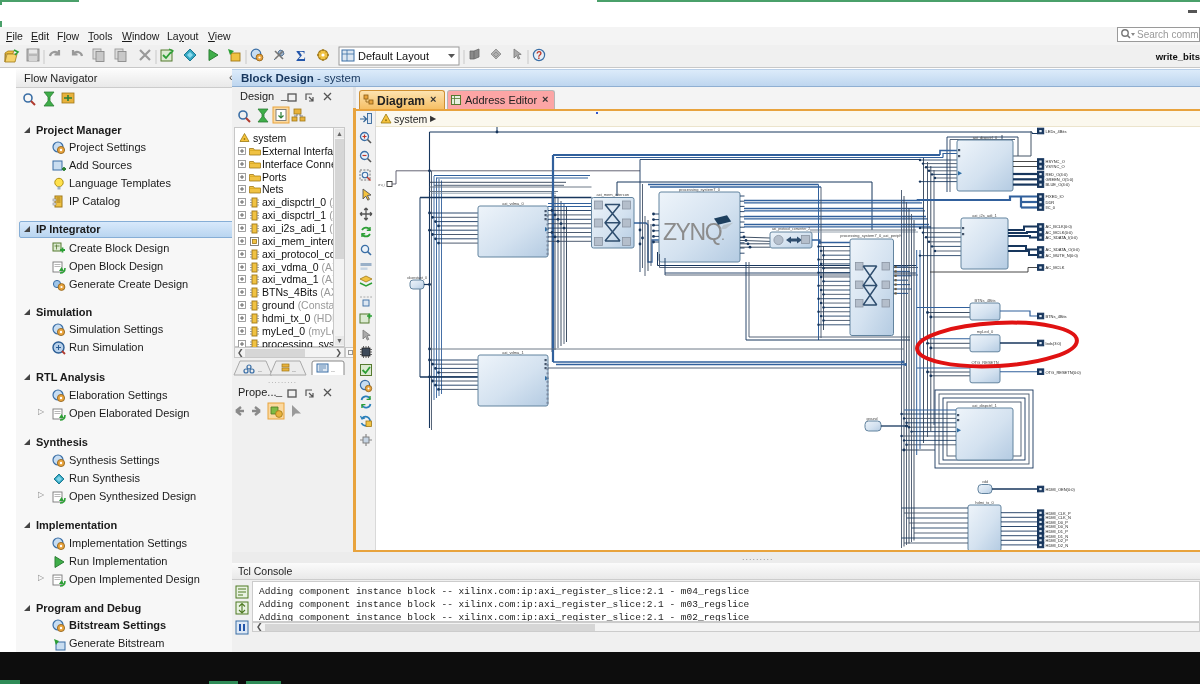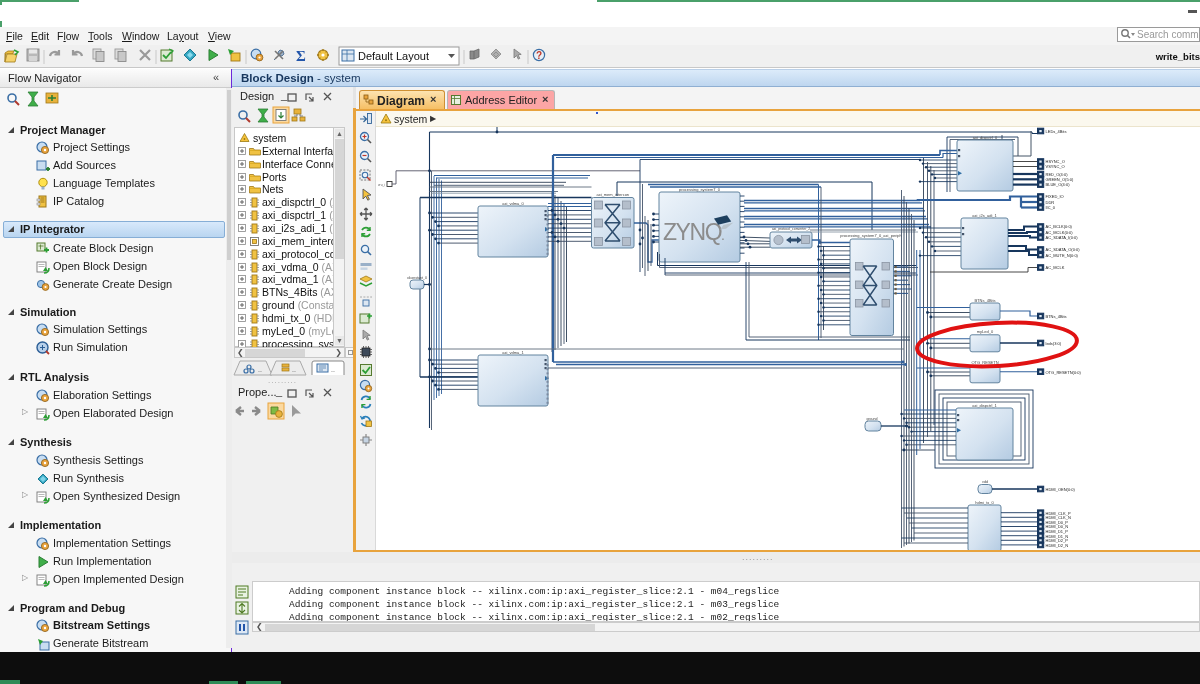--- a/index.html
+++ b/index.html
@@ -116,21 +116,21 @@
 <g transform="translate(510,3)">
       <path d="M4 1 v9 l2.5 -2.5 l1.8 3.6 l1.5 -0.8 l-1.8 -3.5 l3.2 -0.4 z" fill="#aaa" stroke="#777" stroke-width="0.8"></path>
     </g>
 <line x1="528" y1="5" x2="528" y2="19" stroke="#c8c8c8"></line>
 <g transform="translate(532,3)">
       <circle cx="7" cy="7" r="5.6" fill="#e8eef5" stroke="#3a6ea5" stroke-width="1.2"></circle>
       <text x="4" y="11" font-size="10" font-weight="bold" fill="#c0392b" font-family="Liberation Sans,sans-serif">?</text>
     </g>
   </svg>
 
-<div class="abs" style="left:0;top:69px;width:232px;height:583px;background:#f7f7f7;border-right:1px solid #6d28d9;">
+<div class="abs" style="left:16px;top:69px;width:232px;height:583px;background:#f7f7f7;border-right:1px solid #6d28d9;">
   <div class="abs" style="left:0;top:0;width:231px;height:19px;background:linear-gradient(#fcfcfc,#e9e9e9);border-bottom:1px solid #cccccc;">
     <span class="tx" style="left:8px;top:3px;font-size:11px;color:#222;">Flow Navigator</span>
     <span class="tx" style="left:213px;top:2px;font-size:11px;color:#444;">«</span>
   </div>
   <svg class="abs" style="left:0;top:19px" width="231" height="22">
     <circle cx="12" cy="10" r="4" fill="none" stroke="#3a6ea5" stroke-width="1.6"></circle>
       <line x1="15" y1="13" x2="19" y2="17" stroke="#b03a2e" stroke-width="2"></line>
     <path d="M28 4 h10 l-4 5 v4 l4 5 h-10 l4 -5 v-4 z" fill="#3fae49" stroke="#2c7f35" stroke-width="0.8"></path>
     <rect x="46" y="5" width="12" height="10" fill="#e8b23c" stroke="#a07818" stroke-width="0.8"></rect>
       <path d="M48 10 h8 M52 7 v6" stroke="#2c7f35" stroke-width="1.6"></path>
@@ -1152,30 +1152,33 @@
 <rect x="1037.5" y="542.1" width="6.2" height="5.6" fill="#17365d" stroke="#17365d" stroke-width="1"></rect>
 <rect x="1039.3" y="543.9" width="2.4" height="2.2" fill="#dfe8f2"></rect>
 <text x="1045.5" y="546.6999999999999" font-size="4" fill="#222">HDMI_D2_N</text>
 <ellipse cx="997" cy="344.5" rx="80" ry="21.5" fill="none" stroke="#e01212" stroke-width="4" transform="rotate(-3 997 344.5)"></ellipse>
 </svg>
 
 <div class="abs" style="left:232px;top:552px;width:968px;height:11px;background:#ececec;"></div>
 <div class="abs" style="left:742px;top:555px;width:30px;height:6px;color:#999;font-size:9px;line-height:4px;letter-spacing:1px;">.........</div>
 
 <div class="abs" style="left:232px;top:563px;width:968px;height:89px;background:#f0f0f0;">
+  <div class="abs" style="left:0;top:0;width:968px;height:17px;background:linear-gradient(#fbfbfb,#e9e9e9);border-bottom:1px solid #ccc;">
+    <span class="tx" style="left:6px;top:2px;font-size:10.5px;color:#222;">Tcl Console</span>
+  </div>
   <svg class="abs" style="left:2px;top:22px" width="18" height="52">
     <rect x="2" y="1" width="12" height="12" fill="#e9f2e2" stroke="#4e7a23" stroke-width="1"></rect>
       <path d="M4 4 h8 M4 7 h8 M4 10 h5" stroke="#4e7a23" stroke-width="1"></path>
     <rect x="2" y="17" width="12" height="12" fill="#e9f2e2" stroke="#4e7a23" stroke-width="1"></rect>
       <path d="M8 18.5 v9 m-3 -6 l3 -3 l3 3 m-6 3.5 l3 3 l3 -3" stroke="#4e7a23" stroke-width="1.1" fill="none"></path>
     <rect x="2" y="36" width="12" height="13" fill="#dde8f5" stroke="#3a6ea5" stroke-width="1"></rect>
       <path d="M6 39 v7 M10 39 v7" stroke="#2255aa" stroke-width="2"></path>
   </svg>
   <div class="abs" style="left:20px;top:18px;width:948px;height:41px;background:#fff;border:1px solid #ccc;overflow:hidden;font-family:'Liberation Mono',monospace;font-size:9.5px;color:#222;">
-    <div style="padding:3px 0 0 36px;line-height:13px;">Adding component instance block -- xilinx.com:ip:axi_register_slice:2.1 - m04_regslice<br>Adding component instance block -- xilinx.com:ip:axi_register_slice:2.1 - m03_regslice<br>Adding component instance block -- xilinx.com:ip:axi_register_slice:2.1 - m02_regslice</div>
+    <div style="padding:3px 0 0 6px;line-height:13px;">Adding component instance block -- xilinx.com:ip:axi_register_slice:2.1 - m04_regslice<br>Adding component instance block -- xilinx.com:ip:axi_register_slice:2.1 - m03_regslice<br>Adding component instance block -- xilinx.com:ip:axi_register_slice:2.1 - m02_regslice</div>
   </div>
   <div class="abs" style="left:20px;top:59px;width:948px;height:10px;background:#f3f3f3;border:1px solid #ccc;">
     <span class="tx" style="left:3px;top:-1px;font-size:8px;color:#555;">❮</span>
     <div class="abs" style="left:12px;top:1px;width:330px;height:7px;background:#d6d6d6;"></div>
   </div>
 </div>
 
 <div class="abs" style="left:0;top:652px;width:1200px;height:32px;background:#0d0d0d;"></div>
 <div class="abs" style="left:0;top:680px;width:20px;height:4px;background:#2e8b57;"></div>
 <div class="abs" style="left:209px;top:681px;width:29px;height:3px;background:#2e8b57;"></div>

